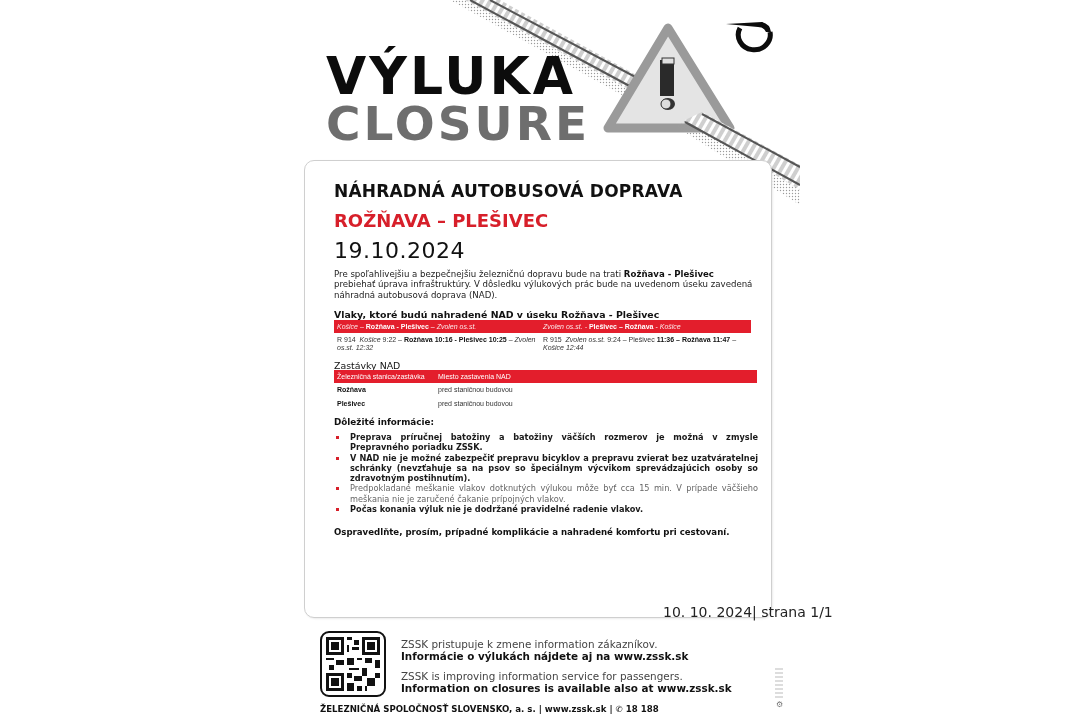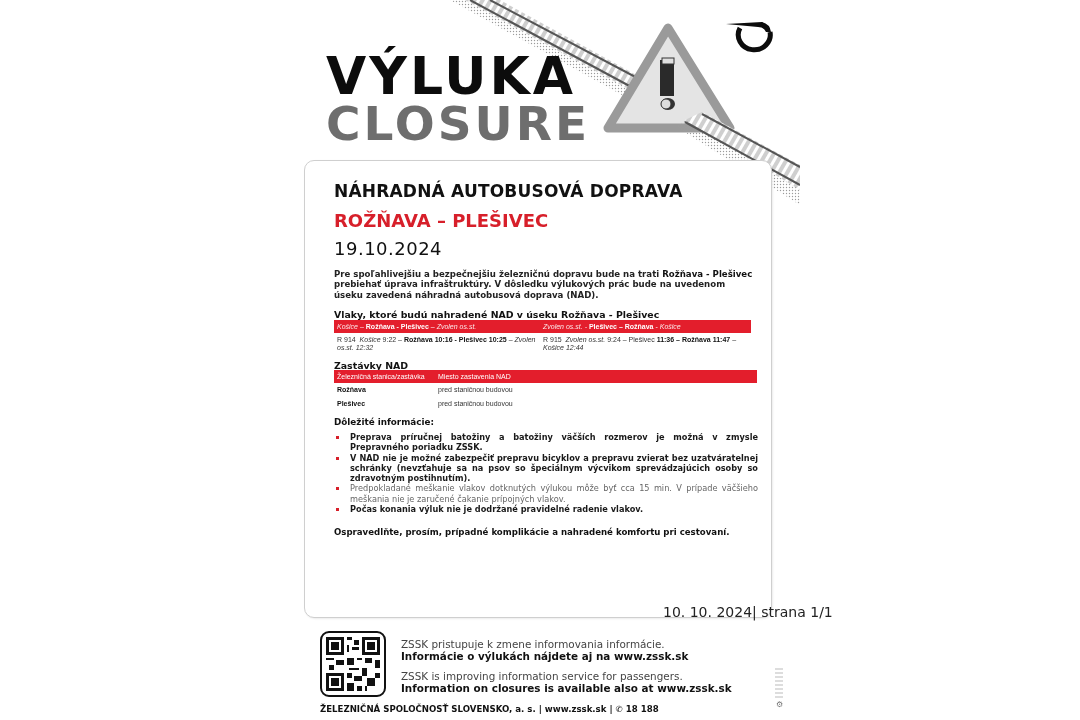--- a/index.html
+++ b/index.html
@@ -9,35 +9,35 @@
   
   .title-vyluka { position:absolute; left:326px; top:50px; font-family:"DejaVu Sans", sans-serif; font-weight:bold; font-size:52px; letter-spacing:3px; color:#0c0c0c; line-height:1; }
   .title-closure { position:absolute; left:326px; top:100px; font-family:"DejaVu Sans", sans-serif; font-weight:bold; font-size:47px; letter-spacing:3px; color:#6e6e6e; line-height:1; }
   .illustration { position:absolute; left:440px; top:0; width:360px; height:210px; }
   .logo { position:absolute; left:722px; top:14px; width:54px; height:40px; }
 
   
   .card { position:absolute; left:304px; top:160px; width:466px; height:456px; border:1px solid #cfcfcf; border-radius:10px; background:#fff; box-shadow: 1px 1px 2px rgba(0,0,0,0.08); }
   .h-bus { position:absolute; left:334px; top:181px; font-weight:bold; font-size:17px; color:#111; letter-spacing:0.2px; }
   .h-route { position:absolute; left:334px; top:210px; font-weight:bold; font-size:18px; color:#d71f2a; }
-  .h-date { position:absolute; left:334px; top:238px; font-size:18px; color:#111; letter-spacing:0.5px; }
-  .intro { position:absolute; left:334px; top:269px; width:422px; font-size:8.6px; line-height:10.4px; color:#222;font-weight:bold; }
+  .h-date { position:absolute; left:334px; top:238px; font-size:22px; color:#111; letter-spacing:0.5px; }
+  .intro { position:absolute; left:334px; top:269px; width:422px; font-size:8.6px; line-height:10.4px; color:#222; }
   .intro b { color:#111; }
   .sec-trains { position:absolute; left:334px; top:309px; font-weight:bold; font-size:9.4px; color:#111; }
   .red-bar { position:absolute; background:#e31e2c; color:#fff; font-family:"Liberation Sans", sans-serif; font-size:7px; line-height:13px; }
   .trains-head { left:334px; top:320px; width:417px; height:13px; }
   .trains-head .c1 { position:absolute; left:3px; top:0; }
   .trains-head .c2 { position:absolute; left:209px; top:0; }
   .trains-head i { font-style:italic; opacity:0.9; }
   .trains-head b { font-weight:bold; }
   .train-cell { position:absolute; font-family:"Liberation Sans", sans-serif; font-size:7px; line-height:8.4px; color:#333; }
   .train-cell b { color:#111; }
   .tc1 { left:337px; top:336px; width:202px; }
   .tc2 { left:543px; top:336px; width:210px; }
-  .sec-stops { position:absolute; left:334px; top:360px; font-weight:bold; font-size:9.4px; color:#111; }
+  .sec-stops { position:absolute; left:334px; top:360px; font-weight:normal; font-size:9.4px; color:#111; }
   .stops-head { left:334px; top:370px; width:423px; height:13px; }
   .stops-head .c1 { position:absolute; left:3px; top:0; }
   .stops-head .c2 { position:absolute; left:104px; top:0; }
   .stop-row { position:absolute; left:337px; font-family:"Liberation Sans", sans-serif; font-size:7px; color:#333; }
   .stop-row .name { position:absolute; left:0; top:0; font-weight:bold; color:#111; white-space:nowrap; }
   .stop-row .place { position:absolute; left:101px; top:0; white-space:nowrap; }
   .sec-info { position:absolute; left:334px; top:417px; font-weight:bold; font-size:8.8px; color:#111; }
   .bullets { position:absolute; left:334px; top:432px; width:424px; margin:0; padding:0; list-style:none; }
   .bullets li { position:relative; padding-left:16px; font-size:8.2px; line-height:10.3px; text-align:justify; }
   .bullets li::before { content:""; position:absolute; left:2px; top:4px; width:3px; height:3px; background:#d71f2a; }
@@ -176,19 +176,19 @@
         <rect x="8" y="14" width="2" height="2"></rect>
         <rect x="11" y="15" width="3" height="2"></rect>
         <rect x="16" y="16" width="3" height="3"></rect>
       <rect x="8" y="18" width="3" height="3"></rect>
         <rect x="12" y="19" width="2" height="2"></rect>
         <rect x="19" y="14" width="2" height="2"></rect>
         <rect x="15" y="19" width="1" height="2"></rect>
     </g>
   </svg>
 </div>
-<div class="ft-line ft1">ZSSK pristupuje k zmene informovania informácie.</div>
+<div class="ft-line ft1">ZSSK pristupuje k zmene information zákazníkov.</div>
 <div class="ft-line ft2">Informácie o výlukách nájdete aj na www.zssk.sk</div>
 <div class="ft-line ft3">ZSSK is improving information service for passengers.</div>
 <div class="ft-line ft4">Information on closures is available also at www.zssk.sk</div>
 <div class="company">ŽELEZNIČNÁ SPOLOČNOSŤ SLOVENSKO, a. s. | www.zssk.sk | ✆ 18 188</div>
 <div class="vert-credit"></div>
 <div class="gear">⚙</div>
 
 </body></html>

